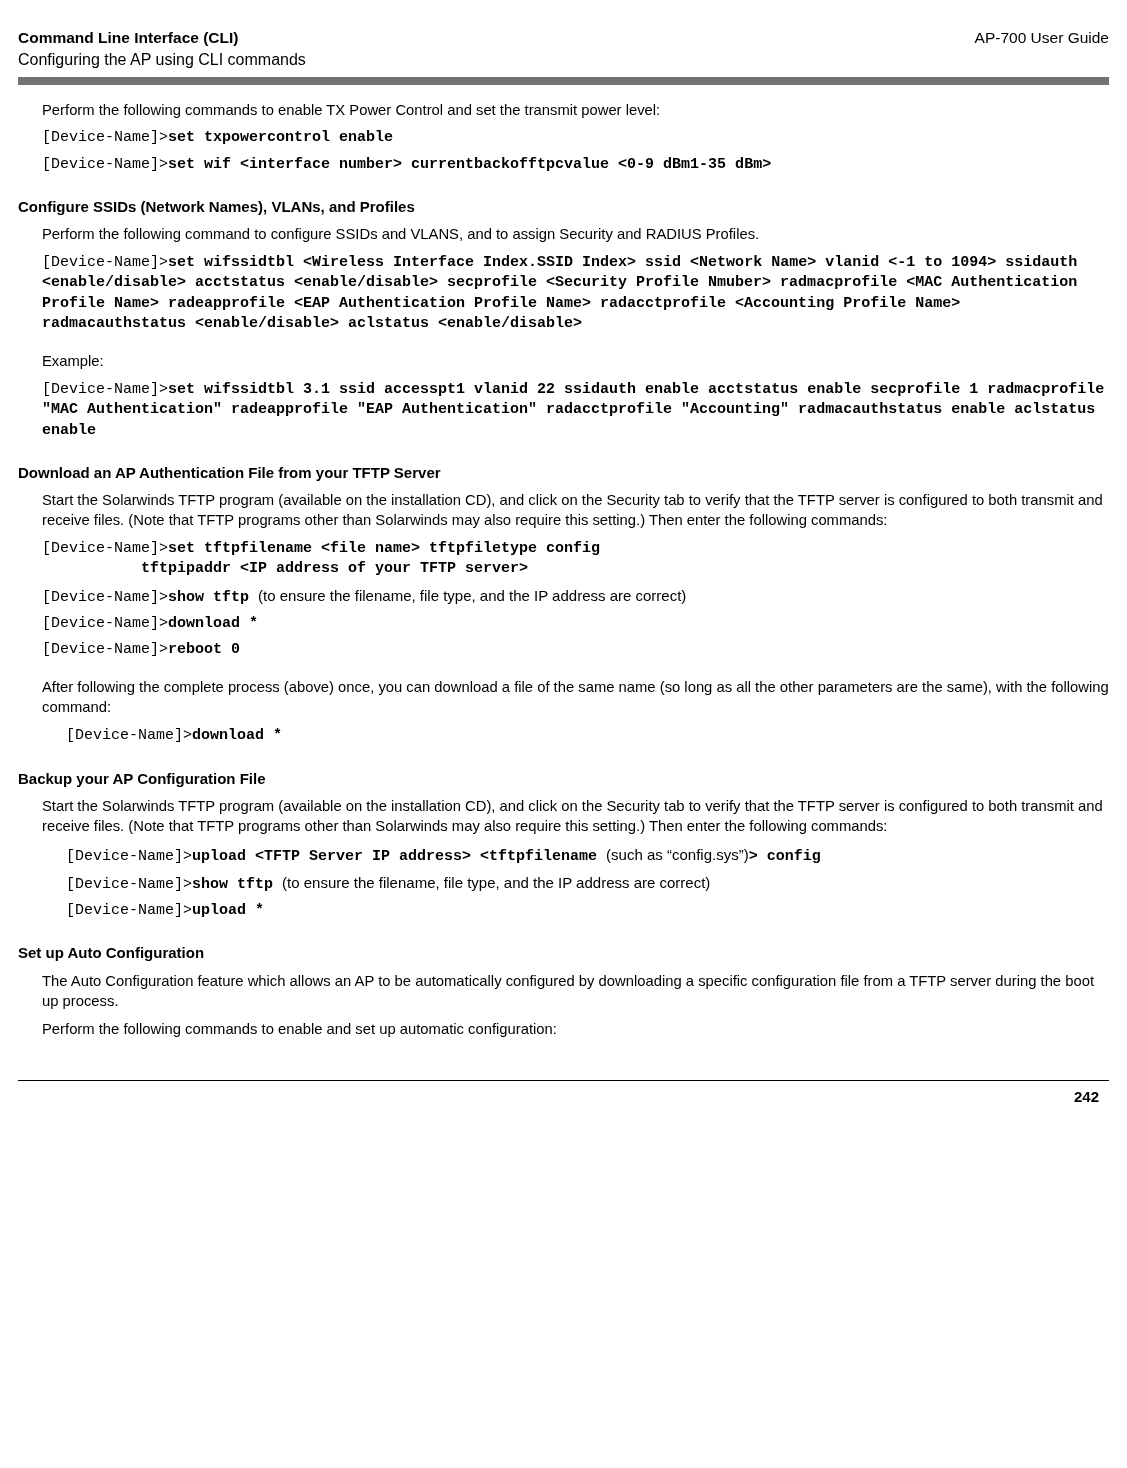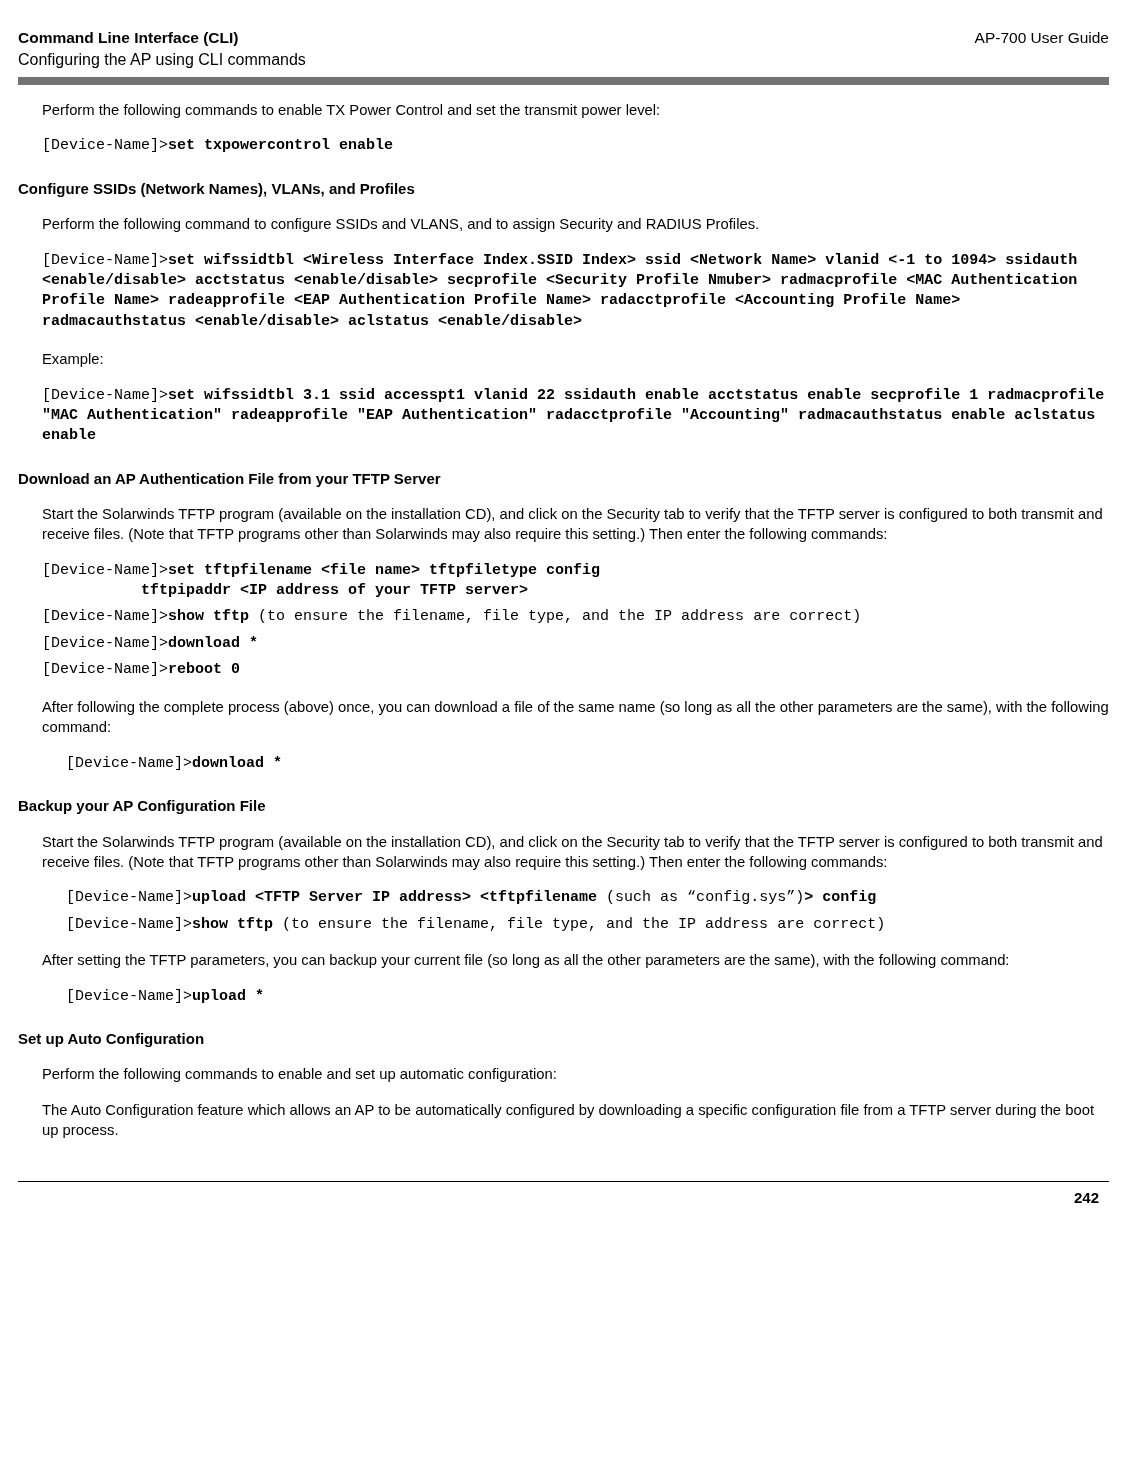--- a/index.html
+++ b/index.html
@@ -31,49 +31,50 @@
     font-size: 16px;
   }
   .header-right {
     margin-left: auto;
     font-weight: normal;
     font-size: 15.5px;
   }
   .body-indent { padding-left: 24px; }
   .deep-indent { padding-left: 48px; }
   .h4 { font-weight: bold; font-size: 15px; margin-top: 22px; margin-bottom: 8px; }
-  .para { margin: 16px 0; }
+  .para { margin: 8px 0; }
   .codeblock {
     font-family: "Courier New", monospace;
     font-size: 15px;
     white-space: pre-wrap;
     word-wrap: break-word;
     margin: 6px 0;
     line-height: 1.35;
   }
   .codeblock .cmd { font-weight: bold; }
-  .codeblock .note { font-family: Liberation Mono, monospace; font-size: 15px; }
+  .codeblock .note { font-family: Liberation Sans, sans-serif; font-size: 15px; }
   .footer-line { border-top: 1.5px solid #000; margin-top: 40px; }
   .footer-num { text-align: right; font-weight: bold; font-size: 15px; padding: 6px 10px 0 0; }
 </style>
 </head>
 <body>
 
 <div class="page">
   <div class="header">
     <div class="header-left">
       <div>Command Line Interface (CLI)</div>
       <div class="sub">Configuring the AP using CLI commands</div>
     </div>
     <div class="header-right">AP-700 User Guide</div>
   </div>
 
   <div class="body-indent">
     <div class="para">Perform the following commands to enable TX Power Control and set the transmit power level:</div>
     <div class="codeblock"><span>[Device-Name]&gt;</span><span class="cmd">set txpowercontrol enable</span></div>
+    <div class="codeblock"><span>[Device-Name]&gt;</span><span class="cmd">set wif &lt;interface number&gt; currentbackofftpcvalue &lt;0-9 dBm1-35 dBm&gt;</span></div>
   </div>
 
   <div class="h4">Configure SSIDs (Network Names), VLANs, and Profiles</div>
   <div class="body-indent">
     <div class="para">Perform the following command to configure SSIDs and VLANS, and to assign Security and RADIUS Profiles.</div>
     <div class="codeblock"><span>[Device-Name]&gt;</span><span class="cmd">set wifssidtbl &lt;Wireless Interface Index.SSID Index&gt; ssid &lt;Network Name&gt; vlanid &lt;-1 to 1094&gt; ssidauth &lt;enable/disable&gt; acctstatus &lt;enable/disable&gt; secprofile &lt;Security Profile Nmuber&gt; radmacprofile &lt;MAC Authentication Profile Name&gt; radeapprofile &lt;EAP Authentication Profile Name&gt; radacctprofile &lt;Accounting Profile Name&gt; radmacauthstatus &lt;enable/disable&gt; aclstatus &lt;enable/disable&gt;</span></div>
     <div class="para" style="margin-top:18px">Example:</div>
     <div class="codeblock"><span>[Device-Name]&gt;</span><span class="cmd">set wifssidtbl 3.1 ssid accesspt1 vlanid 22 ssidauth enable acctstatus enable secprofile 1 radmacprofile "MAC Authentication" radeapprofile "EAP Authentication" radacctprofile "Accounting" radmacauthstatus enable aclstatus enable</span></div>
   </div>
 
@@ -87,25 +88,24 @@
     <div class="codeblock"><span>[Device-Name]&gt;</span><span class="cmd">reboot 0</span></div>
     <div class="para" style="margin-top:18px">After following the complete process (above) once, you can download a file of the same name (so long as all the other parameters are the same), with the following command:</div>
     <div class="deep-indent codeblock" style="padding-left:24px"><span>[Device-Name]&gt;</span><span class="cmd">download *</span></div>
   </div>
 
   <div class="h4">Backup your AP Configuration File</div>
   <div class="body-indent">
     <div class="para">Start the Solarwinds TFTP program (available on the installation CD), and click on the Security tab to verify that the TFTP server is configured to both transmit and receive files. (Note that TFTP programs other than Solarwinds may also require this setting.) Then enter the following commands:</div>
     <div class="deep-indent codeblock" style="padding-left:24px"><span>[Device-Name]&gt;</span><span class="cmd">upload &lt;TFTP Server IP address&gt; &lt;tftpfilename </span><span class="note">(such as “config.sys”)</span><span class="cmd">&gt; config</span></div>
     <div class="deep-indent codeblock" style="padding-left:24px"><span>[Device-Name]&gt;</span><span class="cmd">show tftp </span><span class="note">(to ensure the filename, file type, and the IP address are correct)</span></div>
-    <div class="para">After setting the TFTP parameters, you can backup your current file (so long as all the other parameters are the same), with the following command:</div>
     <div class="deep-indent codeblock" style="padding-left:24px"><span>[Device-Name]&gt;</span><span class="cmd">upload *</span></div>
   </div>
 
   <div class="h4">Set up Auto Configuration</div>
   <div class="body-indent">
+    <div class="para">The Auto Configuration feature which allows an AP to be automatically configured by downloading a specific configuration file from a TFTP server during the boot up process.</div>
     <div class="para">Perform the following commands to enable and set up automatic configuration:</div>
-    <div class="para">The Auto Configuration feature which allows an AP to be automatically configured by downloading a specific configuration file from a TFTP server during the boot up process.</div>
   </div>
 
   <div class="footer-line"></div>
   <div class="footer-num">242</div>
 </div>
 
 </body></html>

